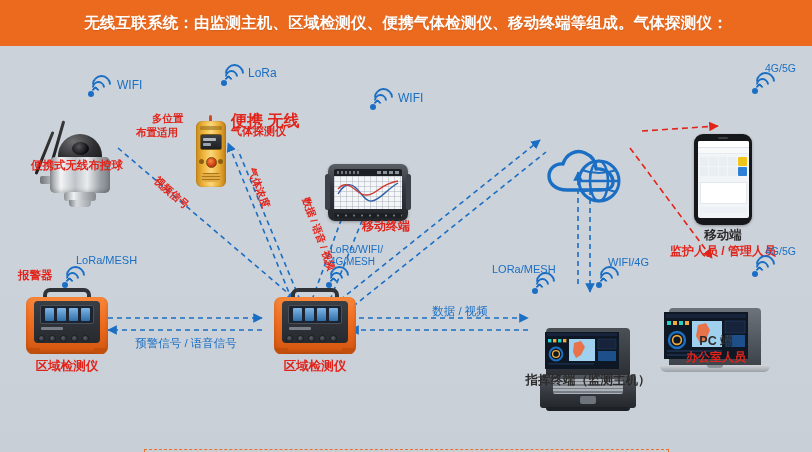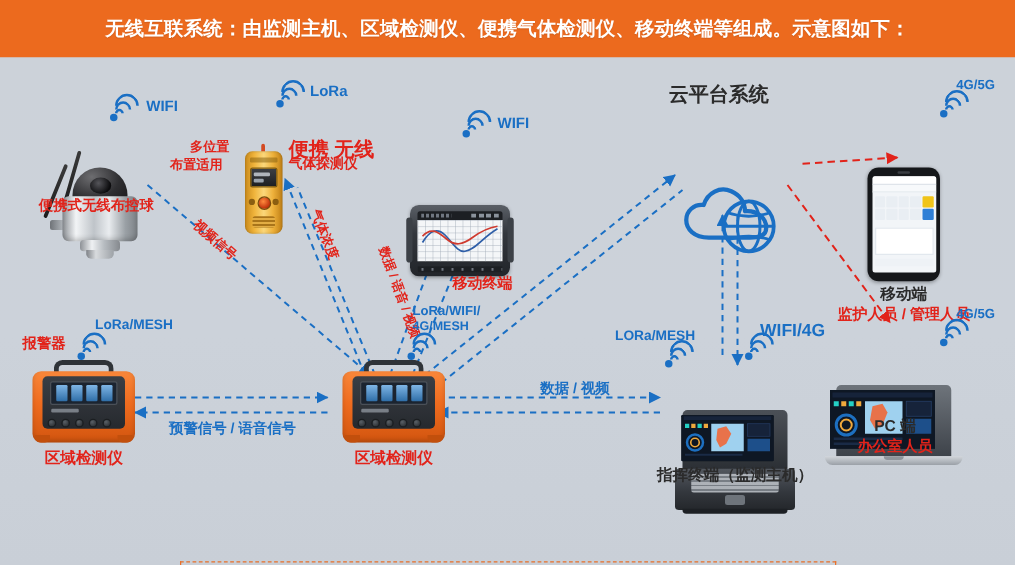--- a/index.html
+++ b/index.html
@@ -28,21 +28,21 @@
 
   
   .footer-box {
     position: absolute; left: 144px; top: 403px; width: 525px; height: 32px;
     border: 1.5px dashed #e8702a; display: flex; align-items: center; justify-content: center;
   }
 
   
   .lbl { position: absolute; white-space: nowrap; line-height: 1.25; }
   .lbl.red  { color: #e2231a; font-weight: bold; }
-  .lbl.blue { color: #1a6fc4; font-weight: bold; }
+  .lbl.blue { color: #1a6fc4; font-weight: normal; }
   .lbl.dark { color: #2b2b2b; font-weight: bold; }
   .ctr { text-align: center; transform: translateX(-50%); }
 
   
   .wifi { position: absolute; width: 26px; height: 20px; }
   .wifi i {
     position: absolute; left: 1px; bottom: 0;
     border: 2.2px solid #1a6fc4; border-radius: 50%;
     border-color: #1a6fc4 #1a6fc4 transparent transparent;
     transform: rotate(-45deg); display: block;
@@ -216,21 +216,21 @@
 
   
   .rot { position: absolute; transform-origin: 0 0; white-space: nowrap; }
 </style>
 </head>
 <body>
 
 <div id="root">
 
   <div class="header">
-    <div class="header-title">无线互联系统：由监测主机、区域检测仪、便携气体检测仪、移动终端等组成。示意图如下：</div>
+    <div class="header-title">无线互联系统：由监测主机、区域检测仪、便携气体检测仪、移动终端等组成。气体探测仪：</div>
   </div>
 
   <div class="canvas">
 
     <svg class="lines" style="top:-46px">
       <defs>
         <marker id="abh" markerWidth="7" markerHeight="7" refX="5.5" refY="3" orient="auto">
           <path d="M0,0 L6,3 L0,6 Z" fill="#1a6fc4"></path>
         </marker>
         <marker id="arh" markerWidth="7" markerHeight="7" refX="5.5" refY="3" orient="auto">
@@ -335,21 +335,20 @@
       <span class="dot"></span>
         <i class="a1"></i>
         <i class="a2"></i>
         <i class="a3"></i>
     </div>
     <div class="lbl blue" style="left:398px;top:45px;font-size:12px">WIFI</div>
     <div class="lbl red" style="left:362px;top:173px;font-size:12px">移动终端</div>
     <div class="lbl blue" style="left:330px;top:197px;font-size:10.5px">LoRa/WIFI/</div>
     <div class="lbl blue" style="left:330px;top:210px;font-size:10px">4G/MESH</div>
 
-    <div class="lbl dark" style="left:535px;top:21px;font-size:16px">云平台系统</div>
     <div class="cloudsys">
       <svg width="96" height="64" viewBox="0 0 96 64">
         <path d="M24,46 C12,46 6,39 6,32 C6,25 12,19 20,20 C23,10 33,5 42,9 C49,12 53,18 53,25
                  C62,24 70,30 70,38 C70,45 64,46 57,46 Z" fill="none" stroke="#1a6fc4" stroke-width="3.4" stroke-linejoin="round"></path>
         <circle cx="56" cy="37" r="20" fill="none" stroke="#1a6fc4" stroke-width="3"></circle>
         <ellipse cx="56" cy="37" rx="9" ry="20" fill="none" stroke="#1a6fc4" stroke-width="2.4"></ellipse>
         <line x1="36" y1="37" x2="76" y2="37" stroke="#1a6fc4" stroke-width="2.4"></line>
         <path d="M38.5,26 Q56,32 73.5,26" fill="none" stroke="#1a6fc4" stroke-width="2.2"></path>
         <path d="M38.5,48 Q56,42 73.5,48" fill="none" stroke="#1a6fc4" stroke-width="2.2"></path>
       </svg>
@@ -515,20 +514,20 @@
         <i class="a2"></i>
         <i class="a3"></i>
     </div>
     <div class="lbl blue" style="left:492px;top:217px;font-size:11px">LORa/MESH</div>
     <div class="wifi" style="left:596px;top:222px">
       <span class="dot"></span>
         <i class="a1"></i>
         <i class="a2"></i>
         <i class="a3"></i>
     </div>
-    <div class="lbl blue" style="left:608px;top:210px;font-size:14px">WIFI/4G</div>
+    <div class="lbl blue" style="left:608px;top:210px;font-size:11px">WIFI/4G</div>
 
     <div class="footer-box">
       
     </div>
 
   </div>
 </div>
 
 </body></html>

